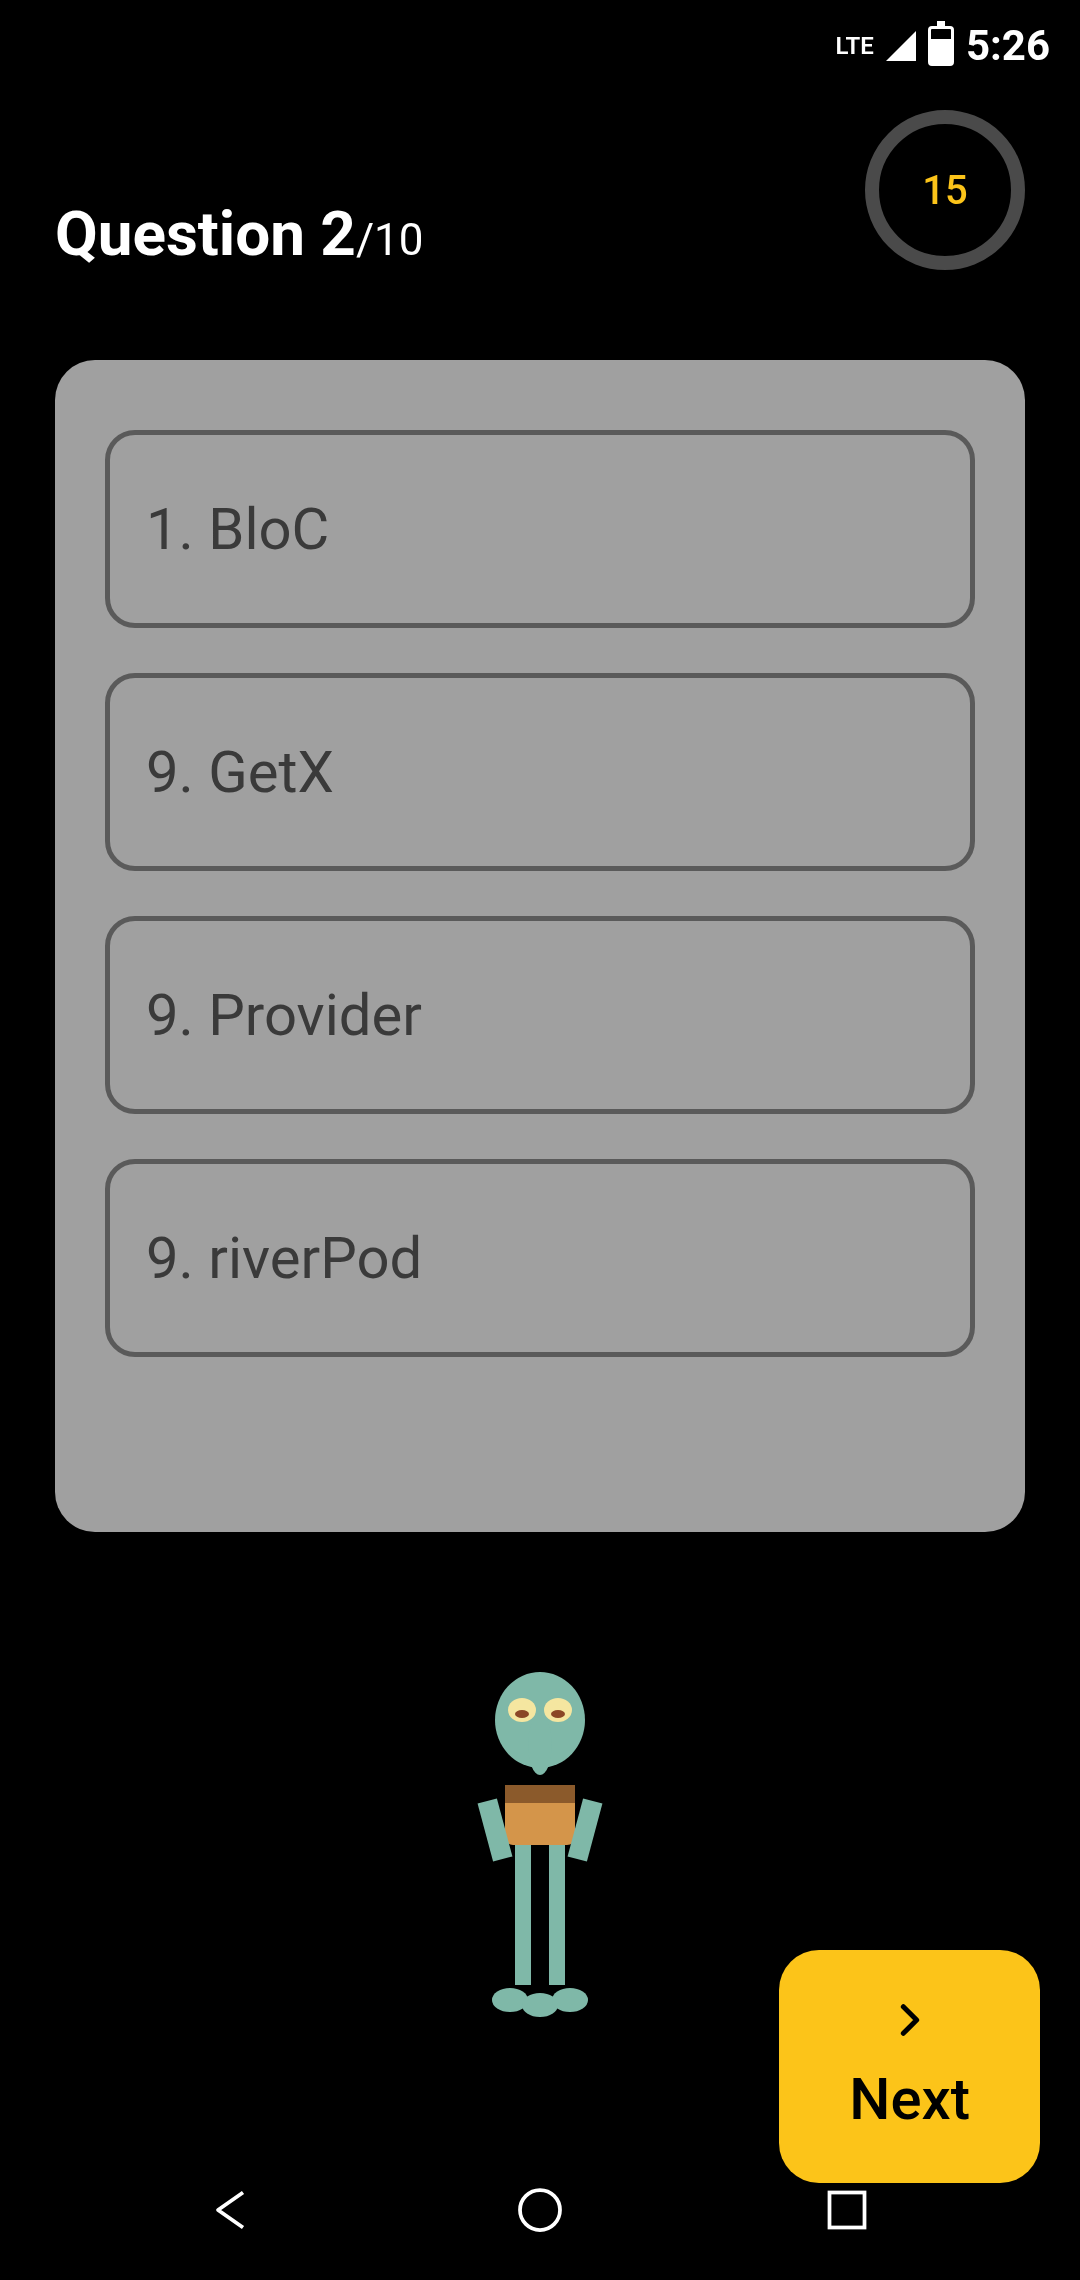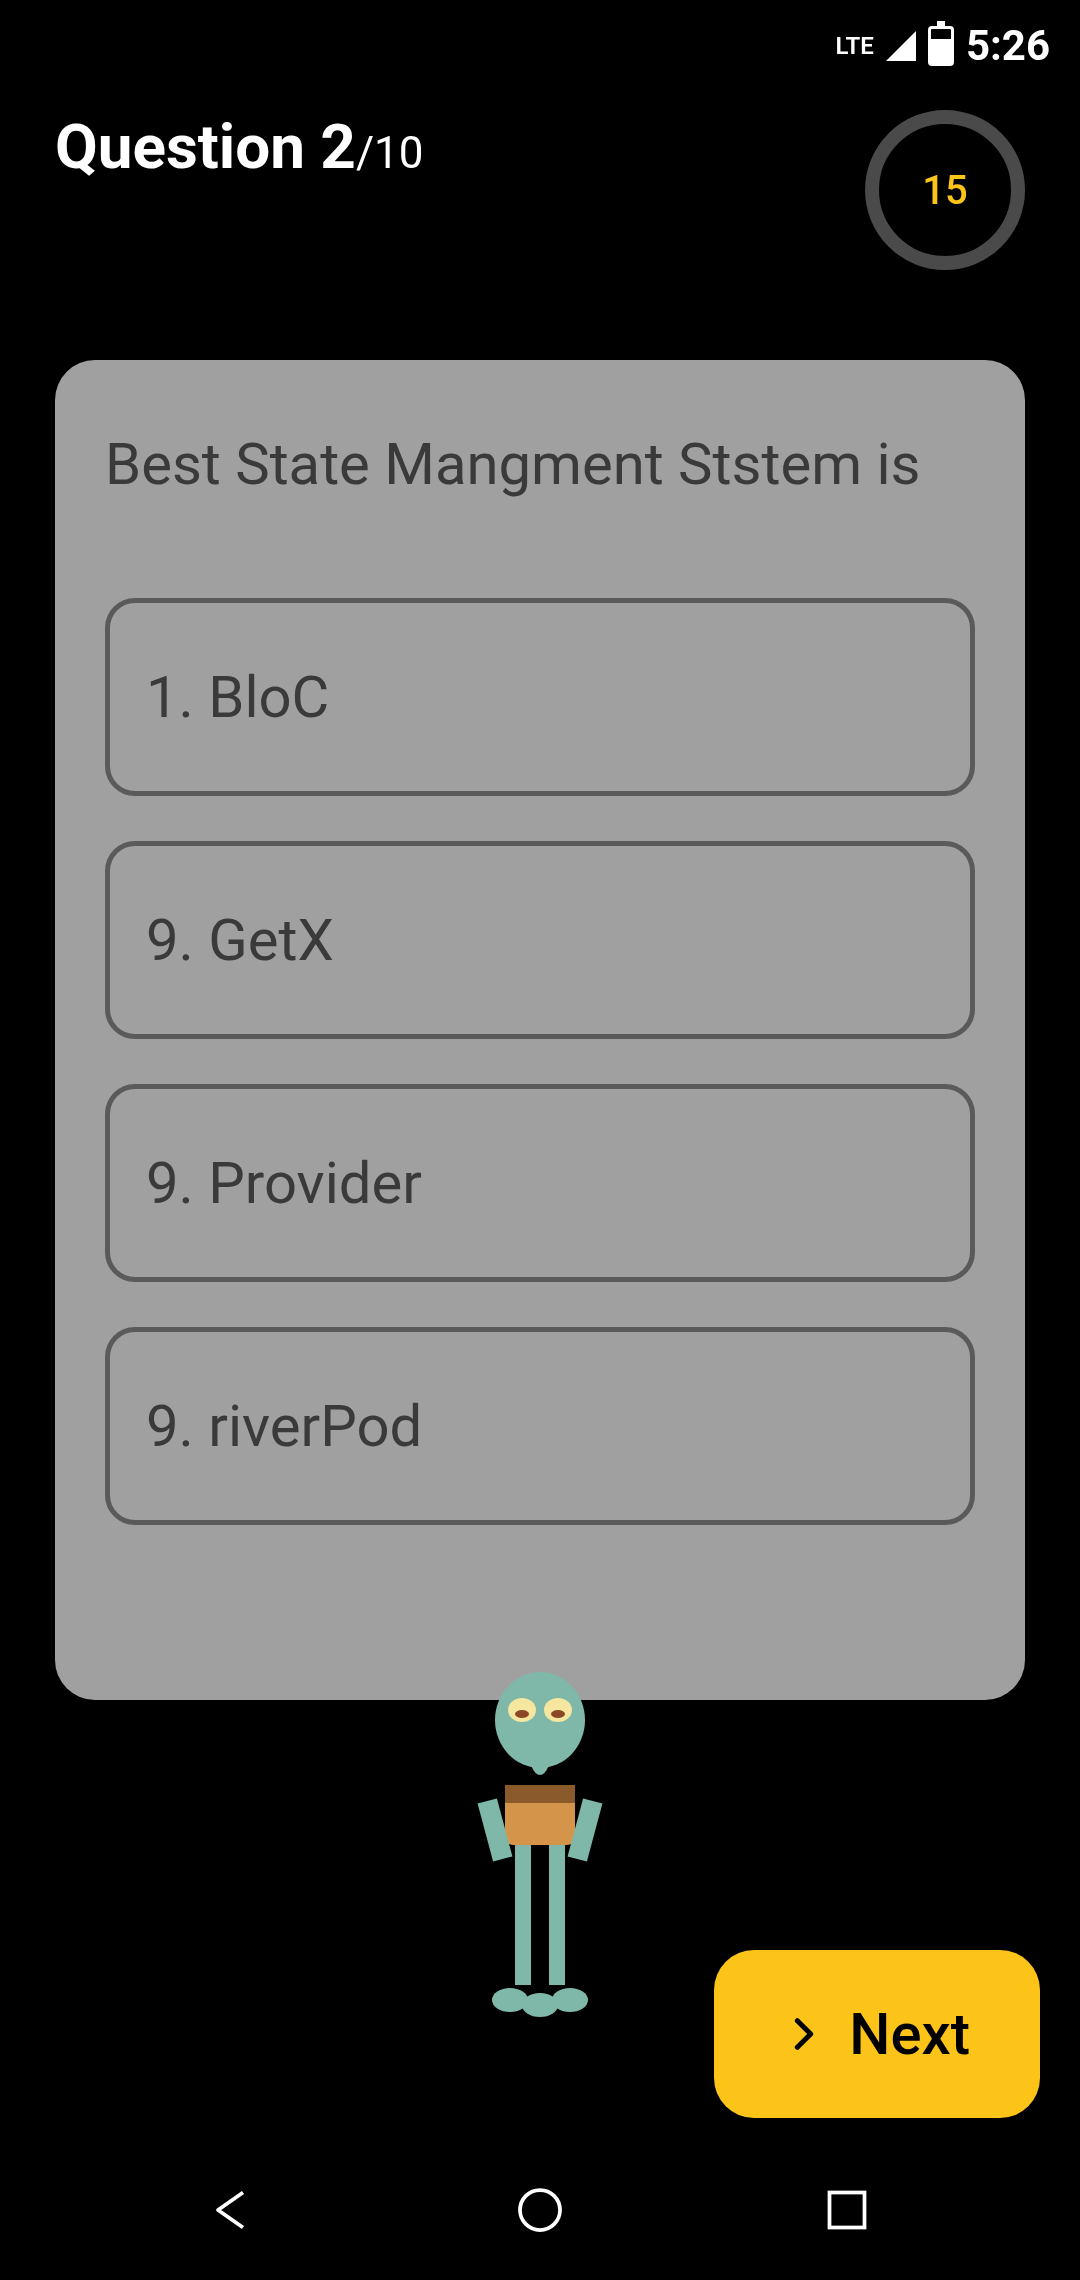--- a/index.html
+++ b/index.html
@@ -65,21 +65,21 @@
       background: #fff;
     }
     .time {
       color: #fff;
       font-size: 42px;
       font-weight: 700;
     }
     .header {
       display: flex;
       justify-content: space-between;
-      align-items: flex-start;
+      align-items: flex-end;
       padding: 40px 55px 40px 55px;
     }
     .question-label {
       color: #fff;
       font-size: 62px;
       font-weight: 700;
     }
     .question-total {
       font-size: 44px;
       font-weight: 400;
@@ -139,20 +139,21 @@
       position: absolute;
       right: 40px;
       top: 1950px;
       background: #fcc419;
       border-radius: 40px;
       padding: 50px 70px;
       display: flex;
       align-items: center;
       gap: 25px;
       cursor: pointer;
+      flex-direction: column;
     }
     .next-icon {
       width: 40px;
       height: 40px;
     }
     .next-text {
       color: #000;
       font-size: 58px;
       font-weight: 500;
     }
@@ -190,21 +191,20 @@
 <div class="header">
   <div>
     <span class="question-label">Question </span><span class="question-label">2</span><span class="question-label question-total">/</span><span class="question-label question-total">10</span>
   </div>
   <div class="timer-circle">
     <span class="timer-value">15</span>
   </div>
 </div>
 
 <div class="question-card">
-  <div class="question-text">Best State Mangment Ststem is</div>
   <div class="option">
     <span class="option-text">1. BloC</span>
   </div>
   <div class="option">
     <span class="option-text">9. GetX</span>
   </div>
   <div class="option">
     <span class="option-text">9. Provider</span>
   </div>
   <div class="option">

